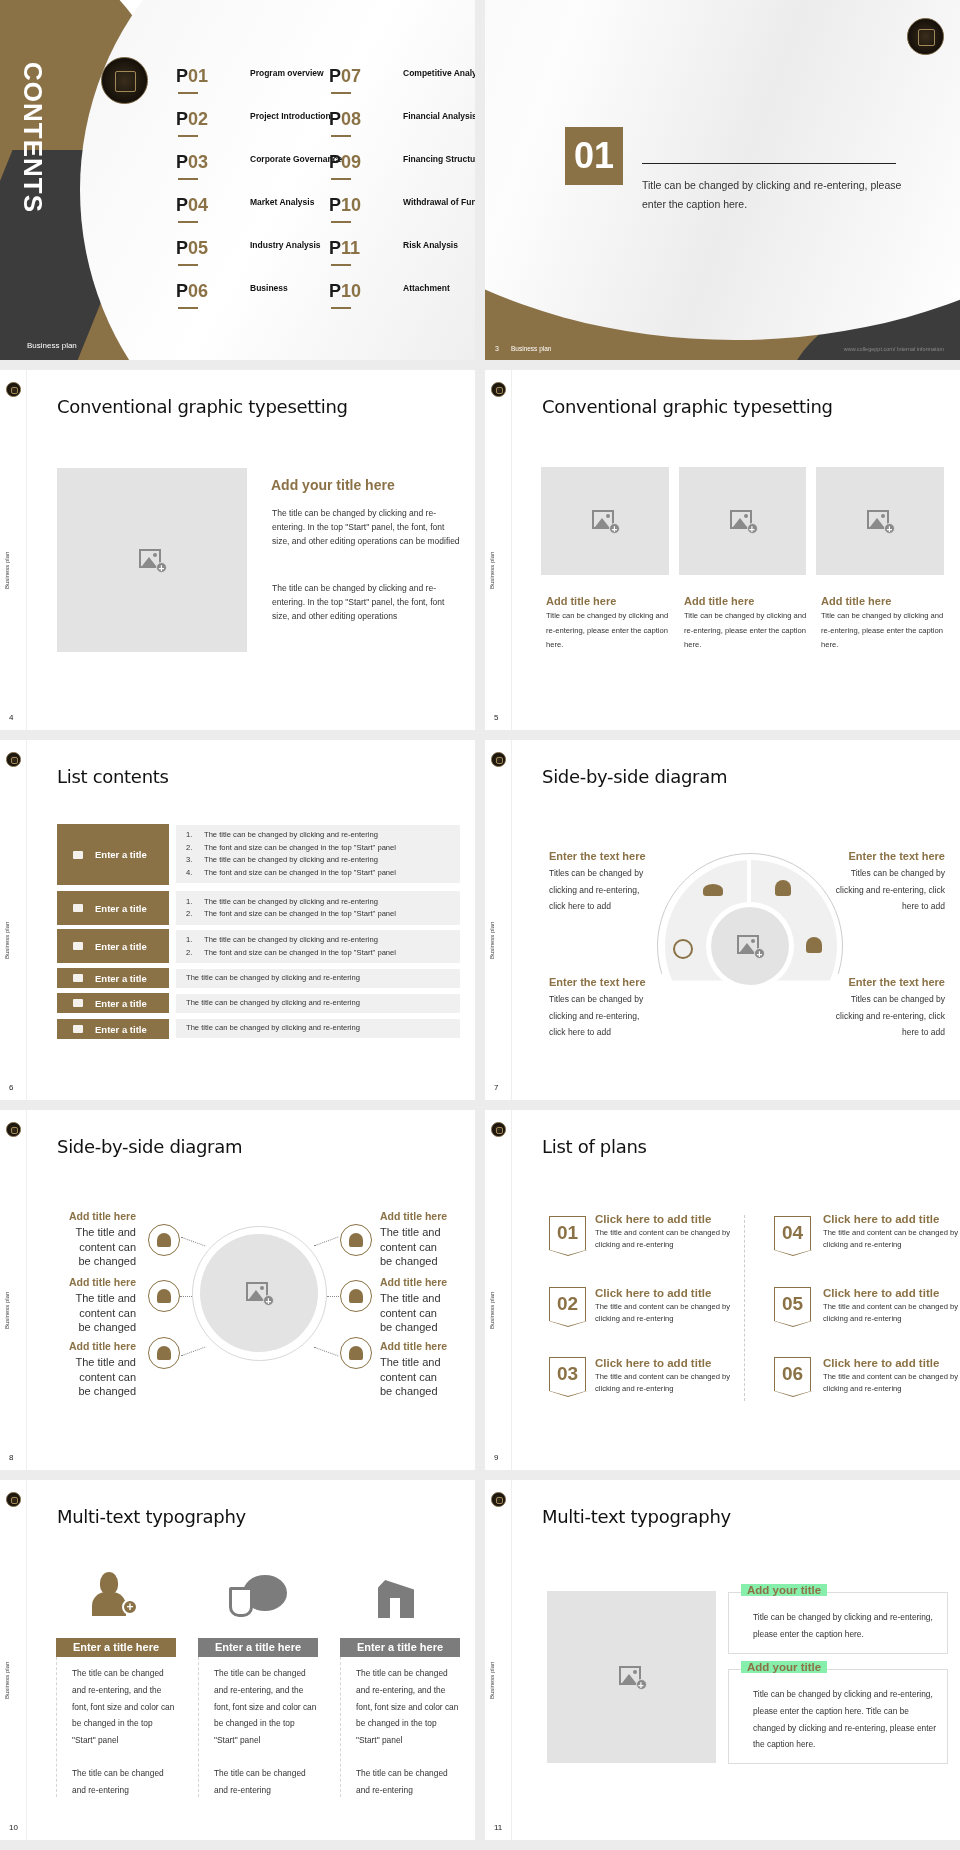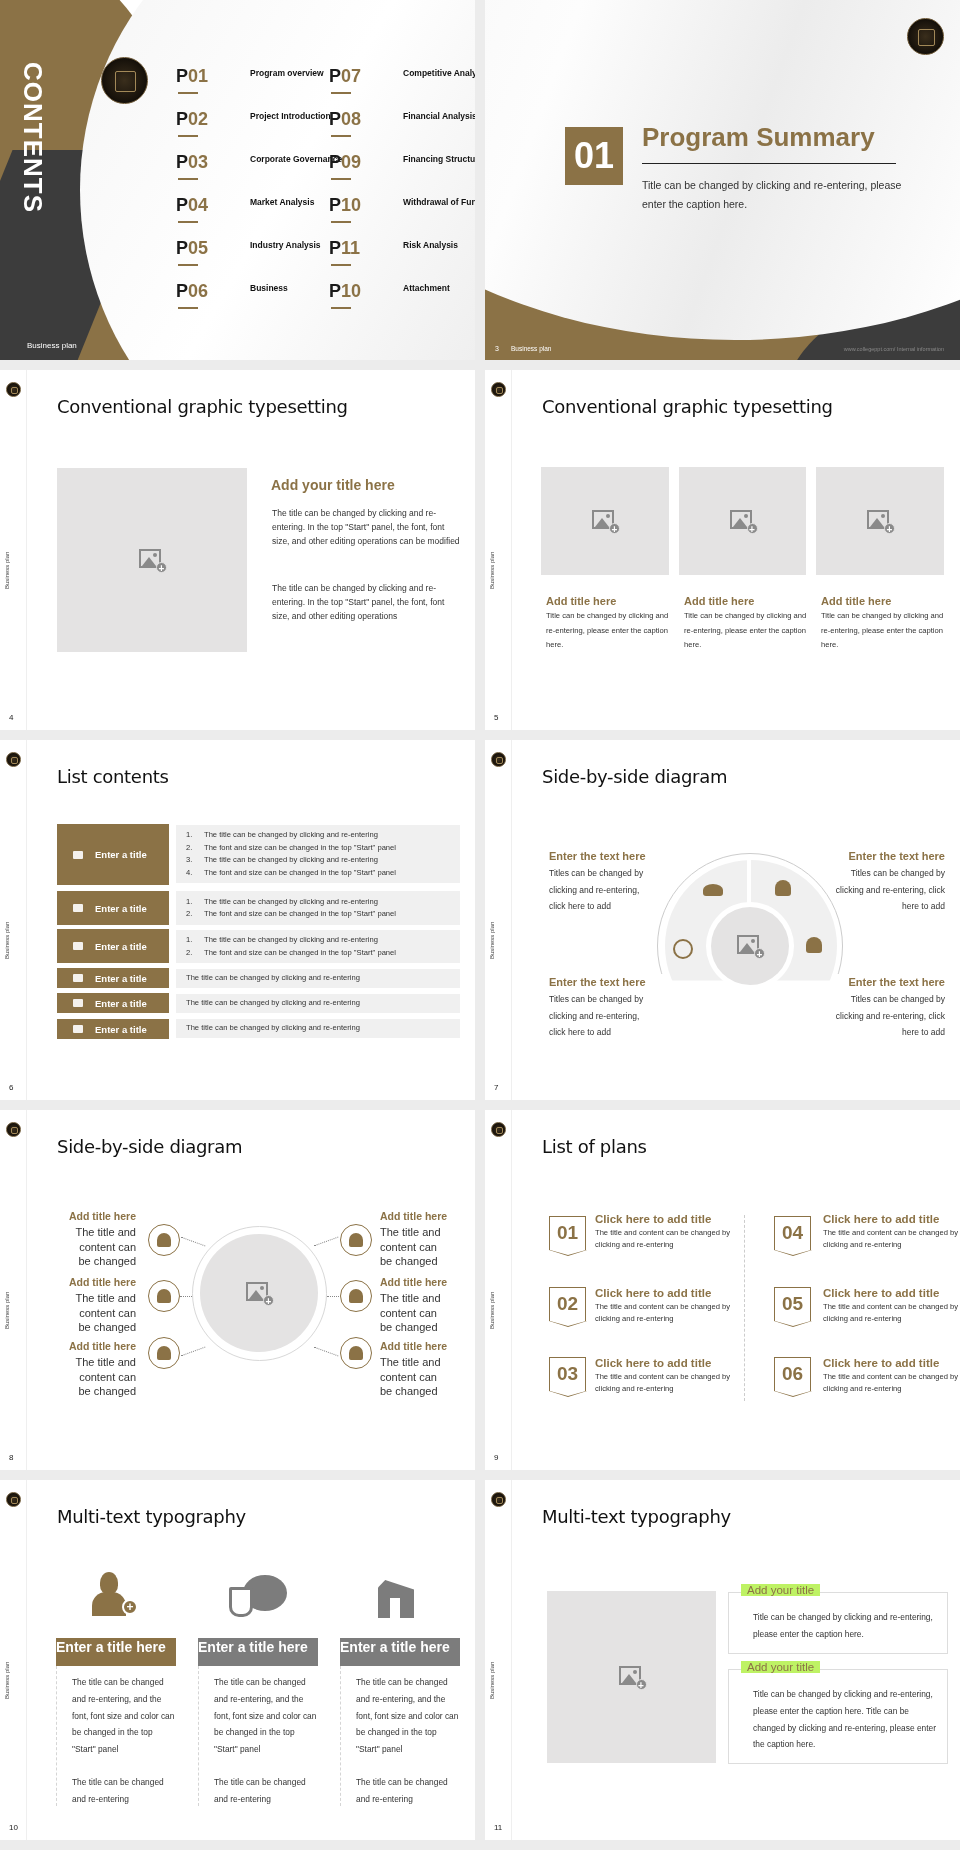--- a/index.html
+++ b/index.html
@@ -65,28 +65,28 @@
   
   .plan-num { position:absolute; width:37px; height:34px; border:1px solid #8b7246; border-bottom:none; font-size:19px; font-weight:bold; color:#8b7246; text-align:center; line-height:32px; }
   .plan-num::after { content:""; position:absolute; left:-1px; top:33px; width:0; height:0; border-left:19px solid transparent; border-right:19px solid transparent; border-top:6px solid #8b7246; }
   .plan-num::before { content:""; position:absolute; left:0; top:33px; width:0; height:0; border-left:18px solid transparent; border-right:18px solid transparent; border-top:5px solid #fff; z-index:1; }
   .plan-txt { position:absolute; width:140px; }
   .plan-txt .h { font-size:11.5px; font-weight:bold; color:#8b7246; margin-bottom:2px; white-space:nowrap; }
   .plan-txt .b { font-size:7.6px; line-height:12px; color:#333; }
 
   
   .mt-col { position:absolute; width:120px; }
-  .mt-head { height:28px; color:#fff; font-size:14px; font-weight:bold; line-height:19px; }
+  .mt-head { height:19px; color:#fff; font-size:11px; font-weight:bold; text-align:center; line-height:19px; }
   .mt-body { border-left:1px dashed #d5d5d5; padding:8px 0 0 15px; font-size:8.4px; line-height:16.8px; color:#333; height:140px; }
   .mt-body p + p { margin-top:16px; }
   .big-ic { position:absolute; width:48px; height:46px; }
 
   
   .box11 { position:absolute; left:243px; width:220px; border:1px solid #ddd; }
-  .box11 .h { position:absolute; left:12px; top:-9px; background:#bef264; padding:0 6px; font-size:11.5px; font-weight:normal; color:#8b7246; }
+  .box11 .h { position:absolute; left:12px; top:-9px; background:#86efac; padding:0 6px; font-size:11.5px; font-weight:bold; color:#8b7246; }
   .box11 .b { font-size:8.4px; line-height:16.8px; color:#333; padding:16px 10px 6px 24px; }
 </style>
 </head>
 <body>
 
 <div class="slide col-l" style="top:0;">
   <div class="s1-gold"></div>
   <div class="s1-dark"></div>
   <div class="s1-white"></div>
   <div class="contents-word">CONTENTS</div>
@@ -154,21 +154,20 @@
       <div class="toc-label">Attachment</div>
     </div>
 </div>
 
 <div class="slide col-r" style="top:0;">
   <div class="s2-gold"></div>
   <div class="s2-dark"></div>
   <div class="s2-white"></div>
   <div class="seal" style="left:422px;top:18px;width:37px;height:37px;"></div>
   <div class="num-box">01</div>
-  <div class="sum-title">Program Summary</div>
   <div class="sum-rule"></div>
   <div class="sum-cap">Title can be changed by clicking and re-entering, please enter the caption here.</div>
   <div class="s2-foot-num">3</div>
   <div class="s2-foot">Business plan</div>
   <div class="s2-url">www.collegeppt.com/ Internal information</div>
 </div>
 
 <div class="slide col-l" style="top:370px;">
   <div class="sidebar-line"></div>
   <div class="seal" style="left:6px;top:12px;width:15px;height:15px;"></div>

